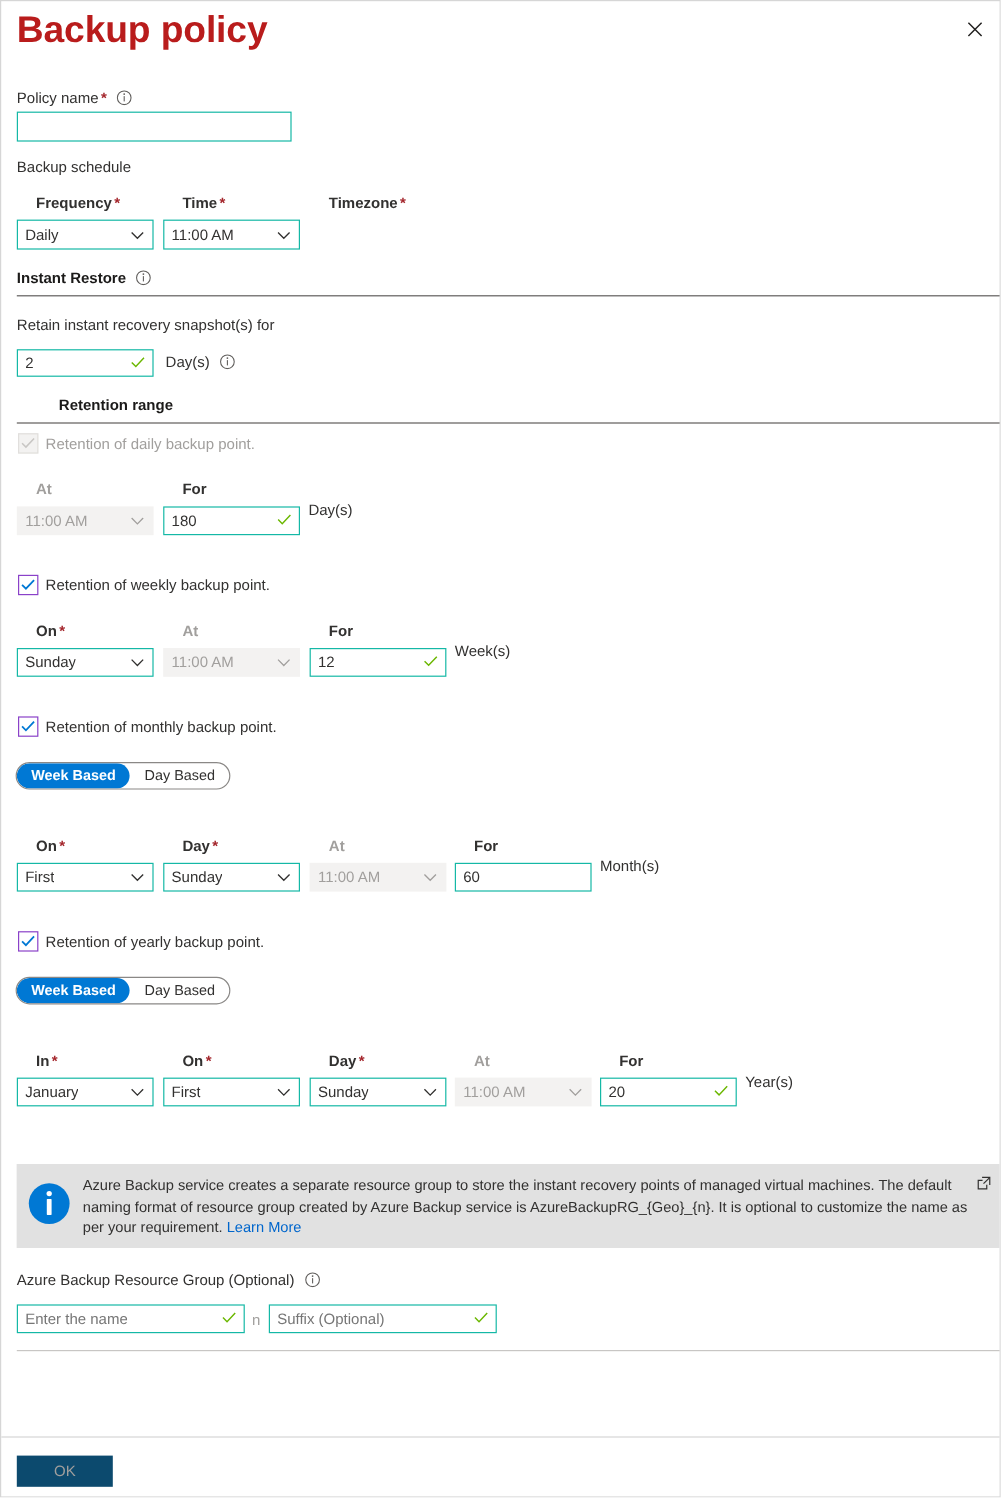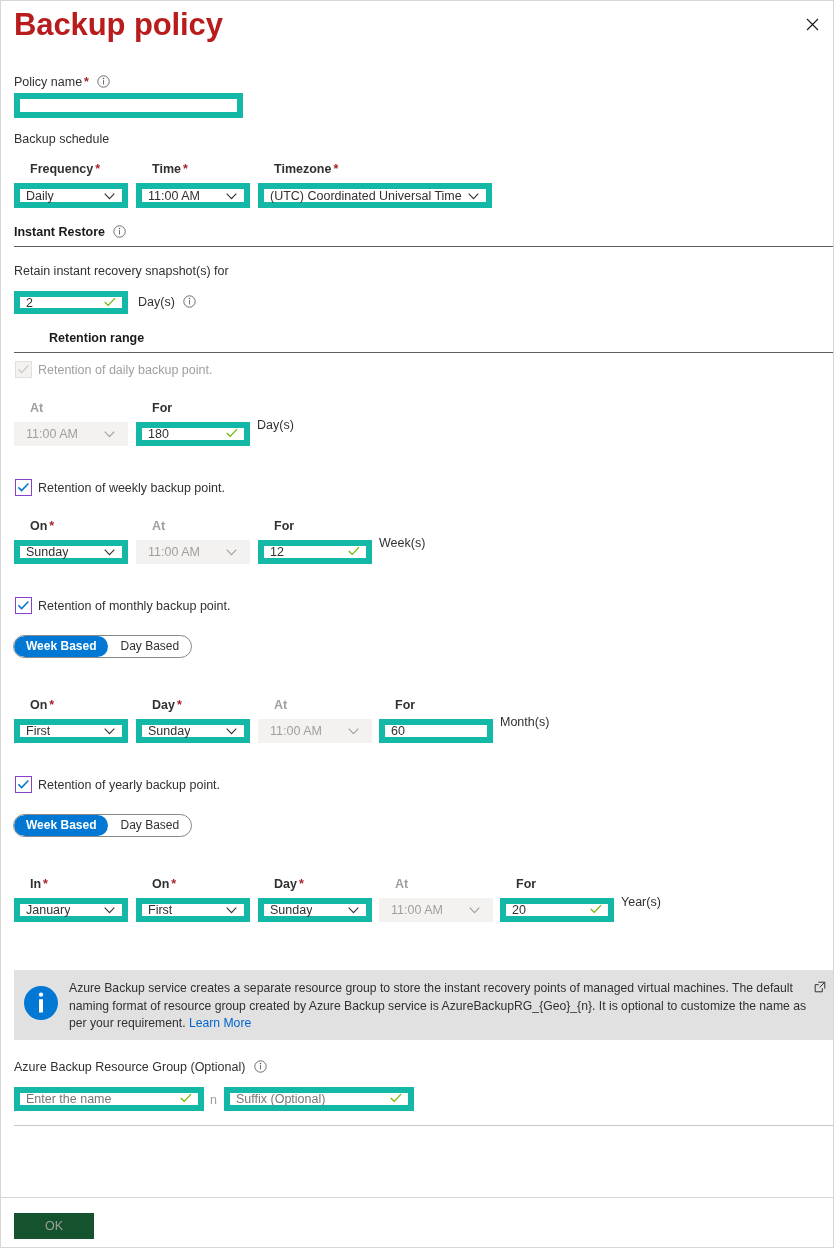--- a/index.html
+++ b/index.html
@@ -60,21 +60,21 @@
 
   .info-glyph {
     display: inline-block;
     vertical-align: -2px;
     margin-left: 5px;
   }
 
   
   .txtbox, .ddl {
     box-sizing: border-box;
-    border: 6px solid #14b8a6;
+    border: 1px solid #14b8a6;
     background: #ffffff;
     height: 24px;
     font-size: 12.5px;
     color: #323130;
     font-family: "Liberation Sans", sans-serif;
     position: relative;
     display: flex;
     align-items: center;
     padding: 0 6px;
     cursor: text;
@@ -197,21 +197,21 @@
   .footer-rule {
     position: absolute;
     left: 0; top: 1196px;
     width: 834px; height: 1px;
     background: #d6d6d6;
   }
   .ok-btn {
     position: absolute;
     left: 13px; top: 1212px;
     width: 80px; height: 26px;
-    background: #14532d;
+    background: #0c4a6e;
     color: #a19f9d;
     border: none;
     font-size: 12.5px;
     font-family: "Liberation Sans", sans-serif;
     cursor: default;
     padding: 0;
   }
 </style>
 </head>
 <body>
@@ -264,28 +264,20 @@
     <span class="ctrl-value">11:00 AM</span>
     <span class="chev">
       <svg width="11" height="7" viewBox="0 0 11 7">
           <path d="M0.7 0.7 L5.5 5.6 L10.3 0.7" stroke="#323130" stroke-width="1.1" fill="none"></path>
         </svg>
     </span>
   </div>
 
   <div style="position:absolute;left:257px;top:160px;" class="lbl lbl-bold">
     <span>Timezone</span><span class="req-star">*</span>
-  </div>
-  <div class="ddl" style="position:absolute;left:257px;top:182px;width:234px;height:25px;">
-    <span class="ctrl-value">(UTC) Coordinated Universal Time</span>
-    <span class="chev">
-      <svg width="11" height="7" viewBox="0 0 11 7">
-          <path d="M0.7 0.7 L5.5 5.6 L10.3 0.7" stroke="#323130" stroke-width="1.1" fill="none"></path>
-        </svg>
-    </span>
   </div>
 
   <div style="position:absolute;left:13px;top:224px;" class="sec-head">
     <span>Instant Restore</span>
     <span class="info-glyph">
       <svg width="13" height="13" viewBox="0 0 13 13">
         <circle cx="6.5" cy="6.5" r="5.7" fill="none" stroke="#605e5c" stroke-width="0.9"></circle>
         <circle cx="6.5" cy="3.4" r="0.75" fill="#605e5c"></circle>
         <rect x="6.05" y="5.1" width="0.9" height="4.4" fill="#605e5c"></rect>
       </svg>

